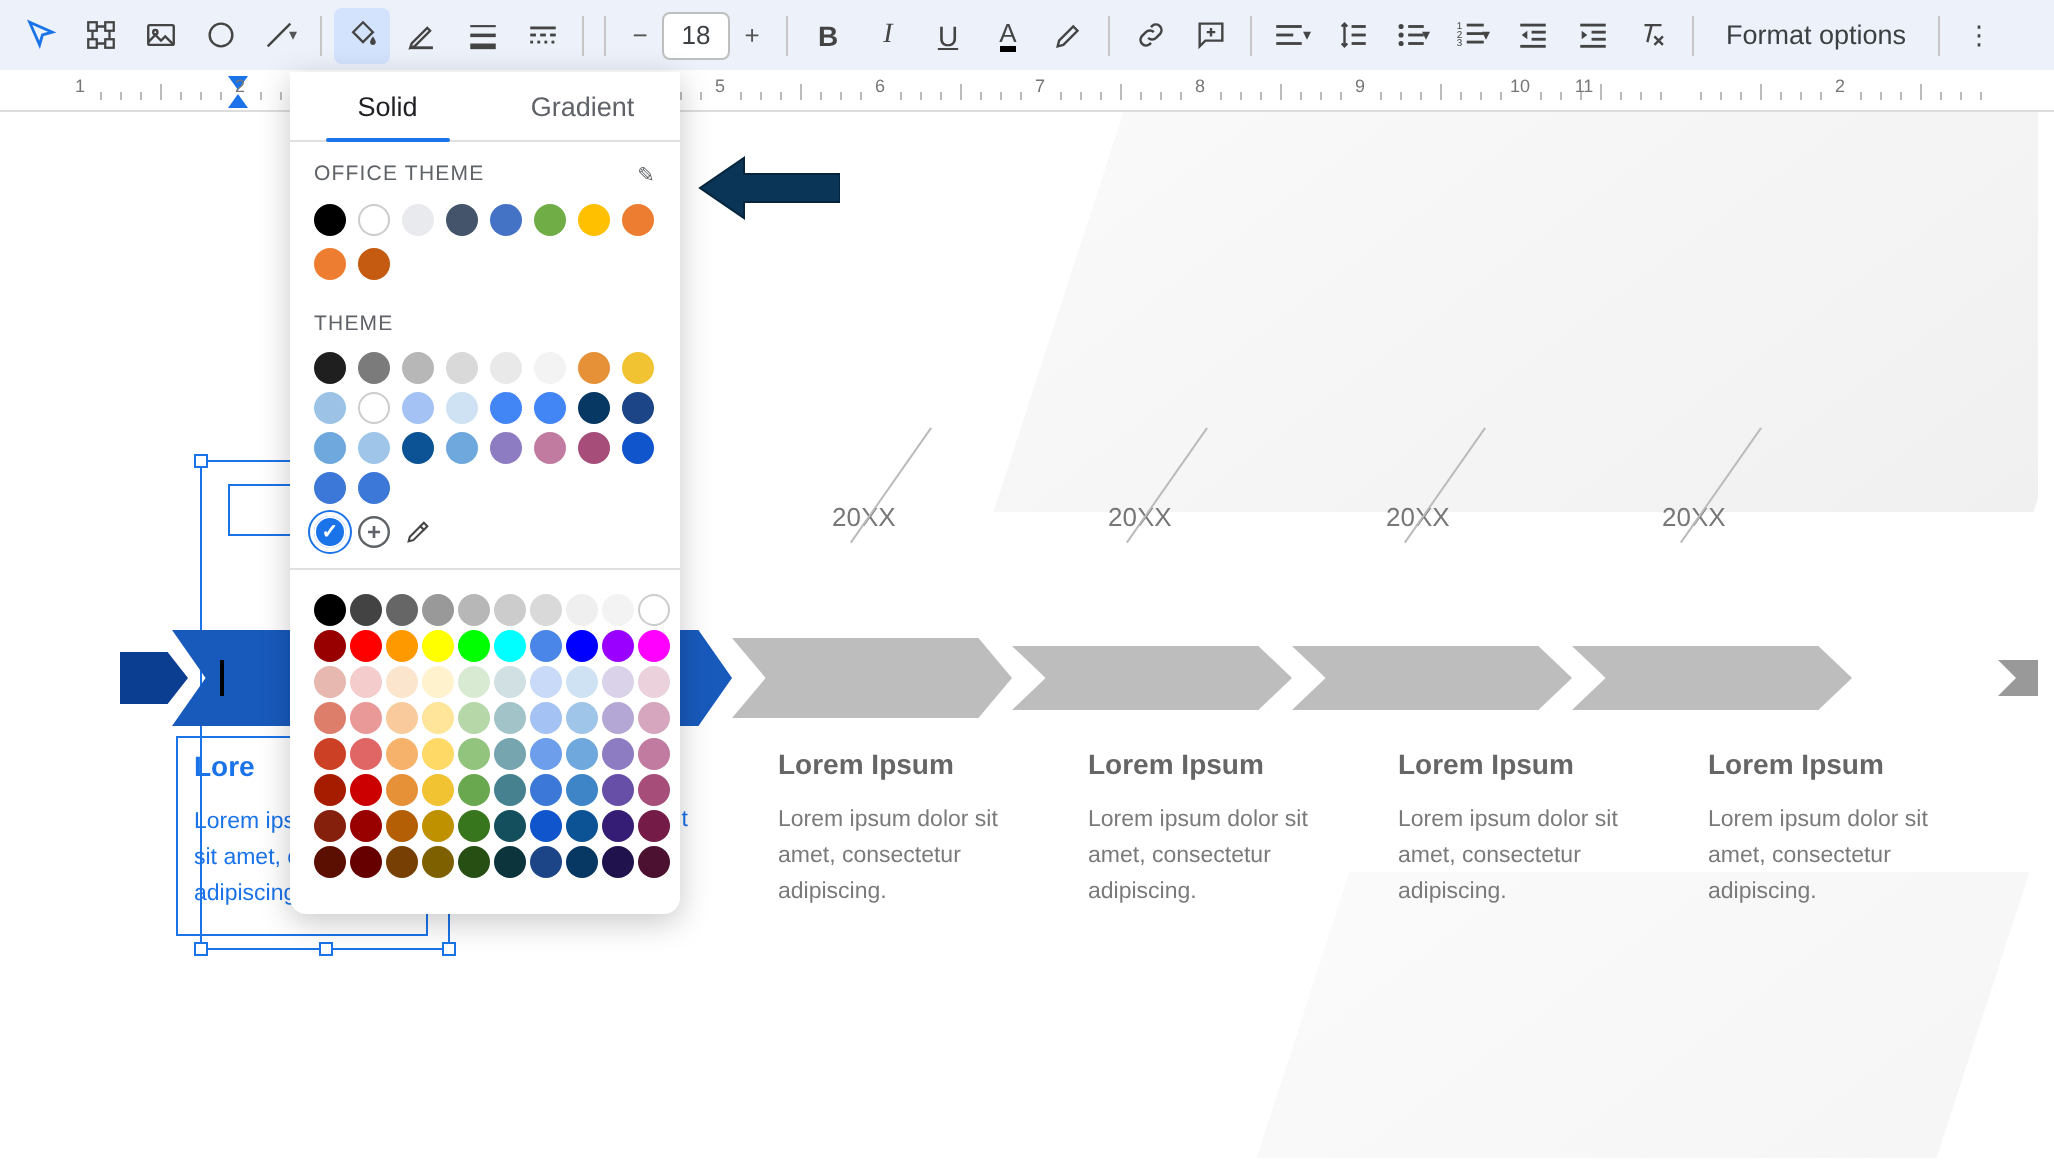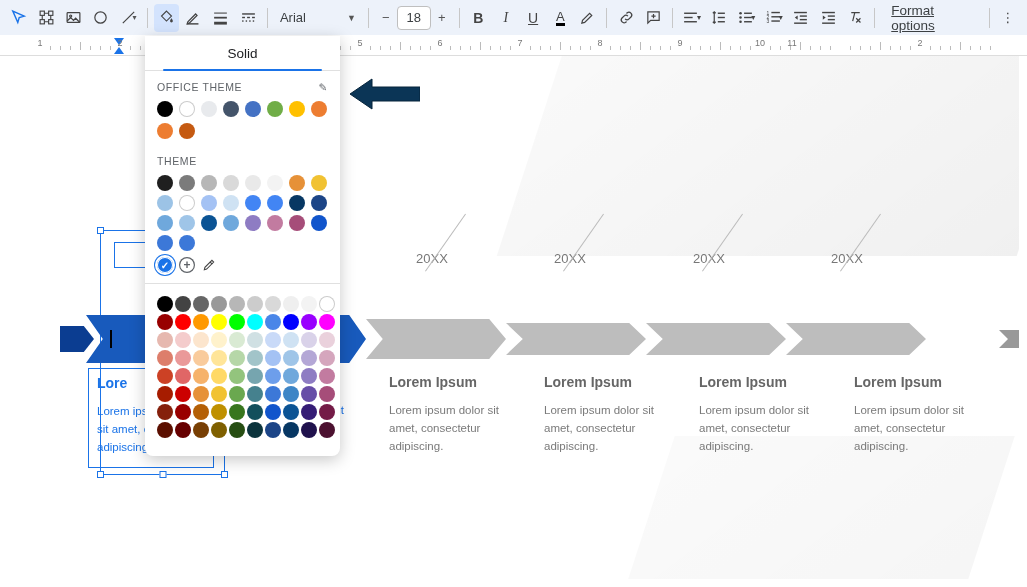--- a/index.html
+++ b/index.html
@@ -6,21 +6,21 @@
   body { font-family: "Google Sans", Arial, sans-serif; background: #fff; width: 1027px; height: 587px; overflow: hidden; position: relative; font-size: 13px; color: #3c4043; }
 
   
   .toolbar { height: 36px; background: #edf2fa; display: flex; align-items: center; padding: 0 6px; gap: 2px; border-bottom: 1px solid #fff; }
   .tb-btn { width: 28px; height: 28px; display: flex; align-items: center; justify-content: center; border-radius: 4px; cursor: pointer; color: #444; }
   .tb-sep { width: 1px; height: 20px; background: #c7c7c7; margin: 0 4px; }
   .tb-font { display: flex; align-items: center; border-radius: 4px; padding: 0 6px; height: 28px; min-width: 88px; justify-content: space-between; cursor: pointer; }
   .tb-sizefield { display: flex; align-items: center; gap: 0; }
   .tb-size-box { width: 34px; height: 24px; border: 1px solid #bfbfbf; border-radius: 4px; text-align: center; line-height: 22px; font-size: 13px; background: #fff; }
   .tb-pm { width: 22px; height: 24px; display:flex; align-items:center; justify-content:center; cursor:pointer; color:#555;}
-  .tb-format-opts { padding: 0 10px; height: 28px; display: flex; align-items: center; border-radius: 4px; cursor: pointer; font-size: 13.5px; text-decoration: underline; }
+  .tb-format-opts { padding: 0 10px; height: 28px; display: flex; align-items: center; border-radius: 4px; cursor: pointer; font-size: 13.5px; }
   .active-btn { background: #d3e3fd !important; }
 
   
   .ruler { height: 20px; background: #fff; position: relative; border-bottom: 1px solid #ddd; font-size: 9px; color: #777; user-select:none; }
   .ruler .tick-num { position: absolute; top: 2px; transform: translateX(-50%); }
   .ruler-indent { position:absolute; top:11px; width:0;height:0; border-left:5px solid transparent; border-right:5px solid transparent; border-bottom:7px solid #1a73e8; transform: translateX(-50%);}
 
   
   .canvas { position: absolute; left: 36px; top: 56px; right: 8px; bottom: 8px; background: #fff; overflow: hidden; }
   .slide-bg-deco { position:absolute; right:-40px; top:-60px; width: 520px; height: 260px; background: linear-gradient(135deg, rgba(0,0,0,0.02), rgba(0,0,0,0.06)); transform: skewX(-18deg); }
@@ -135,24 +135,20 @@
         <rect x="3" y="11" width="4" height="2" fill="#444"></rect>
         <rect x="10" y="11" width="4" height="2" fill="#444"></rect>
         <rect x="17" y="11" width="4" height="2" fill="#444"></rect>
         <rect x="3" y="16" width="2" height="2" fill="#444"></rect>
         <rect x="8" y="16" width="2" height="2" fill="#444"></rect>
         <rect x="13" y="16" width="2" height="2" fill="#444"></rect>
         <rect x="18" y="16" width="2" height="2" fill="#444"></rect>
       </svg>
     </div>
   <div class="tb-sep"></div>
-  <div class="tb-font">
-    <span>Arial</span>
-    <span style="font-size:9px;color:#555;">▼</span>
-  </div>
   <div class="tb-sep"></div>
   <div class="tb-sizefield">
     <div class="tb-pm">−</div>
     <div class="tb-size-box">18</div>
     <div class="tb-pm">+</div>
   </div>
   <div class="tb-sep"></div>
   <div class="tb-btn">
       <b style="font-size:14px;">B</b>
     </div>
@@ -433,20 +429,21 @@
     <div class="tile">
       <h4>Lorem Ipsum</h4>
       <p>Lorem ipsum dolor sit amet, consectetur adipiscing.</p>
     </div>
   </div>
 </div>
 
 <div class="popup">
   <div class="pp-tabs">
     <div class="pp-tab active">Solid</div>
+    <div class="pp-tab">Gradient</div>
   </div>
   <div class="pp-section">
     <div class="pp-section-head">
       <span>OFFICE THEME</span>
       <span>✎</span>
     </div>
     <div class="swatch-row" id="office-row">
         <div class="sw" style="background: rgb(0, 0, 0);"></div>
         <div class="sw bordered" style="background: rgb(255, 255, 255);"></div>
         <div class="sw" style="background: rgb(232, 234, 237);"></div>

